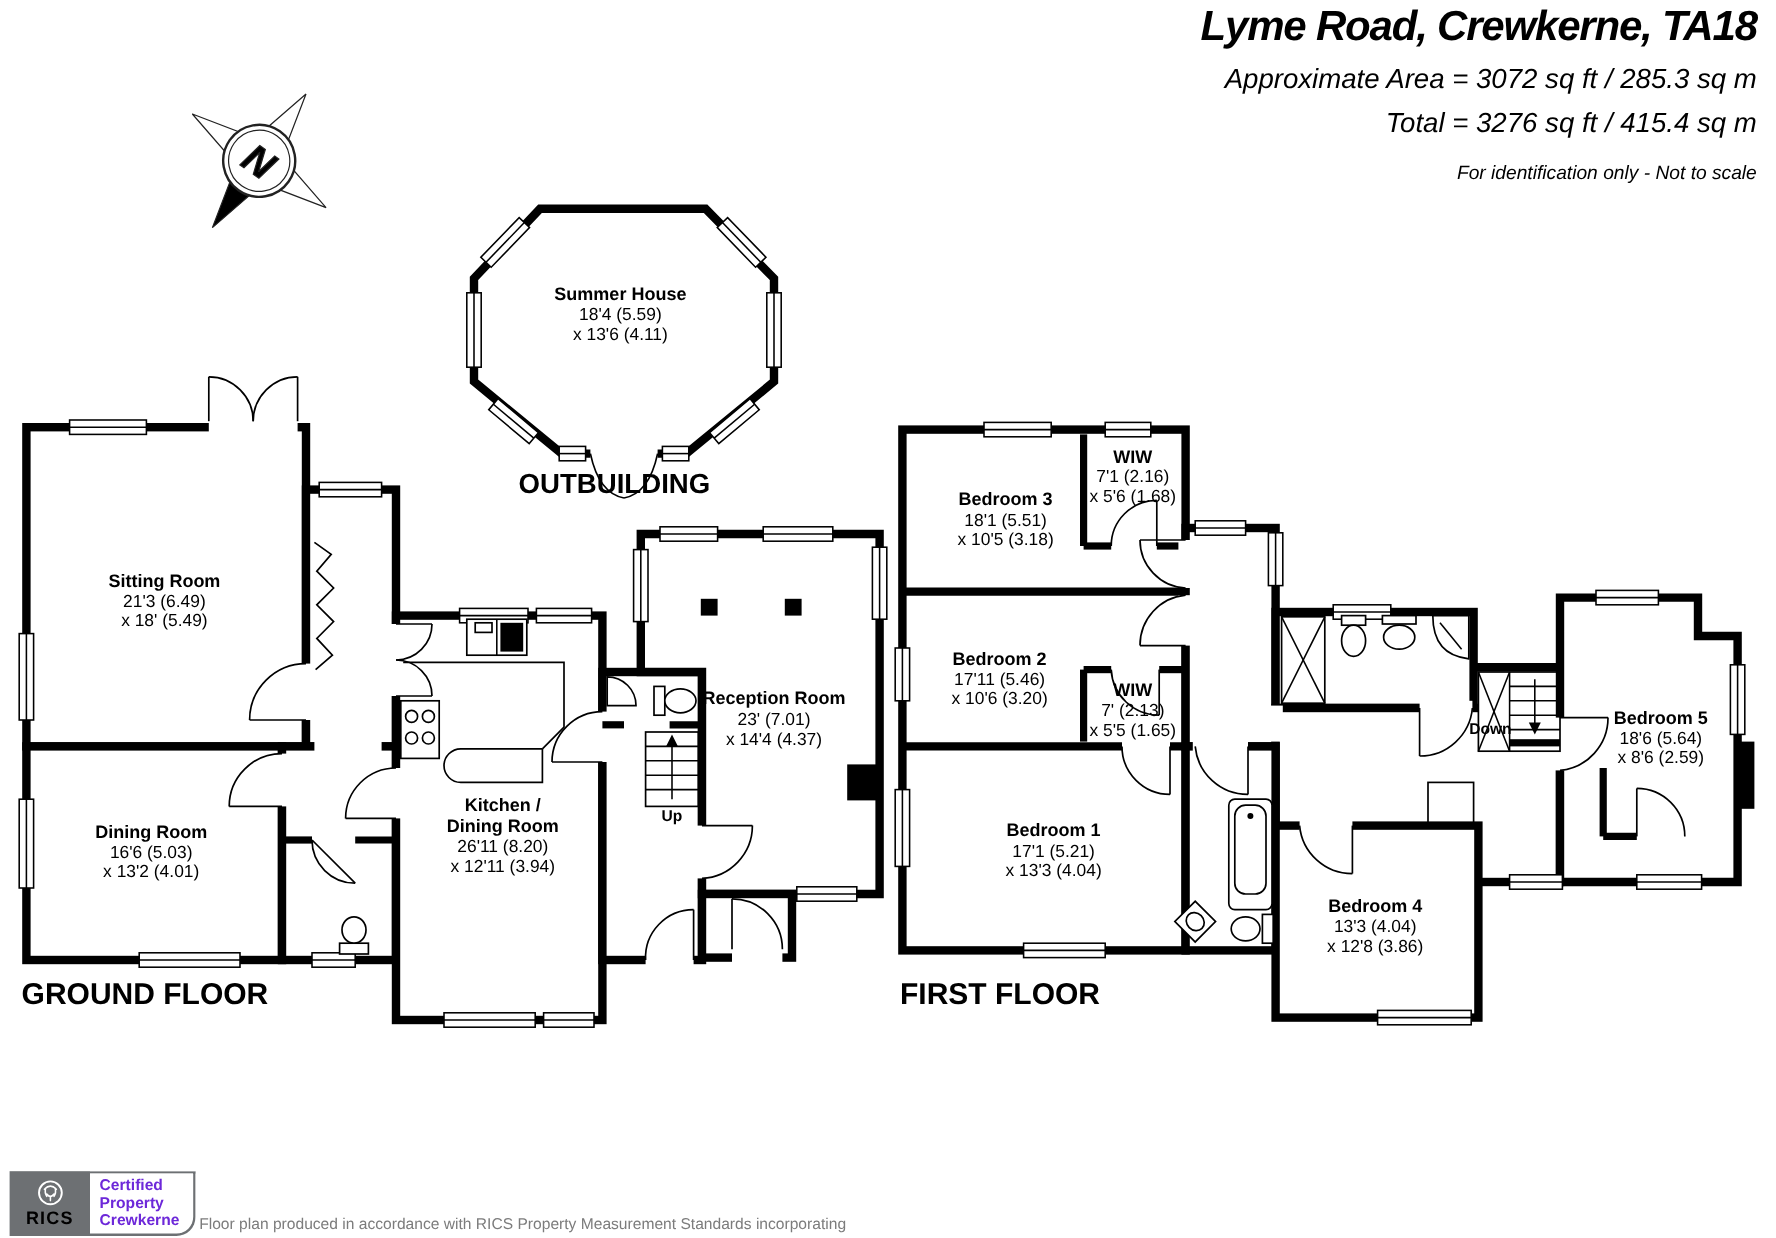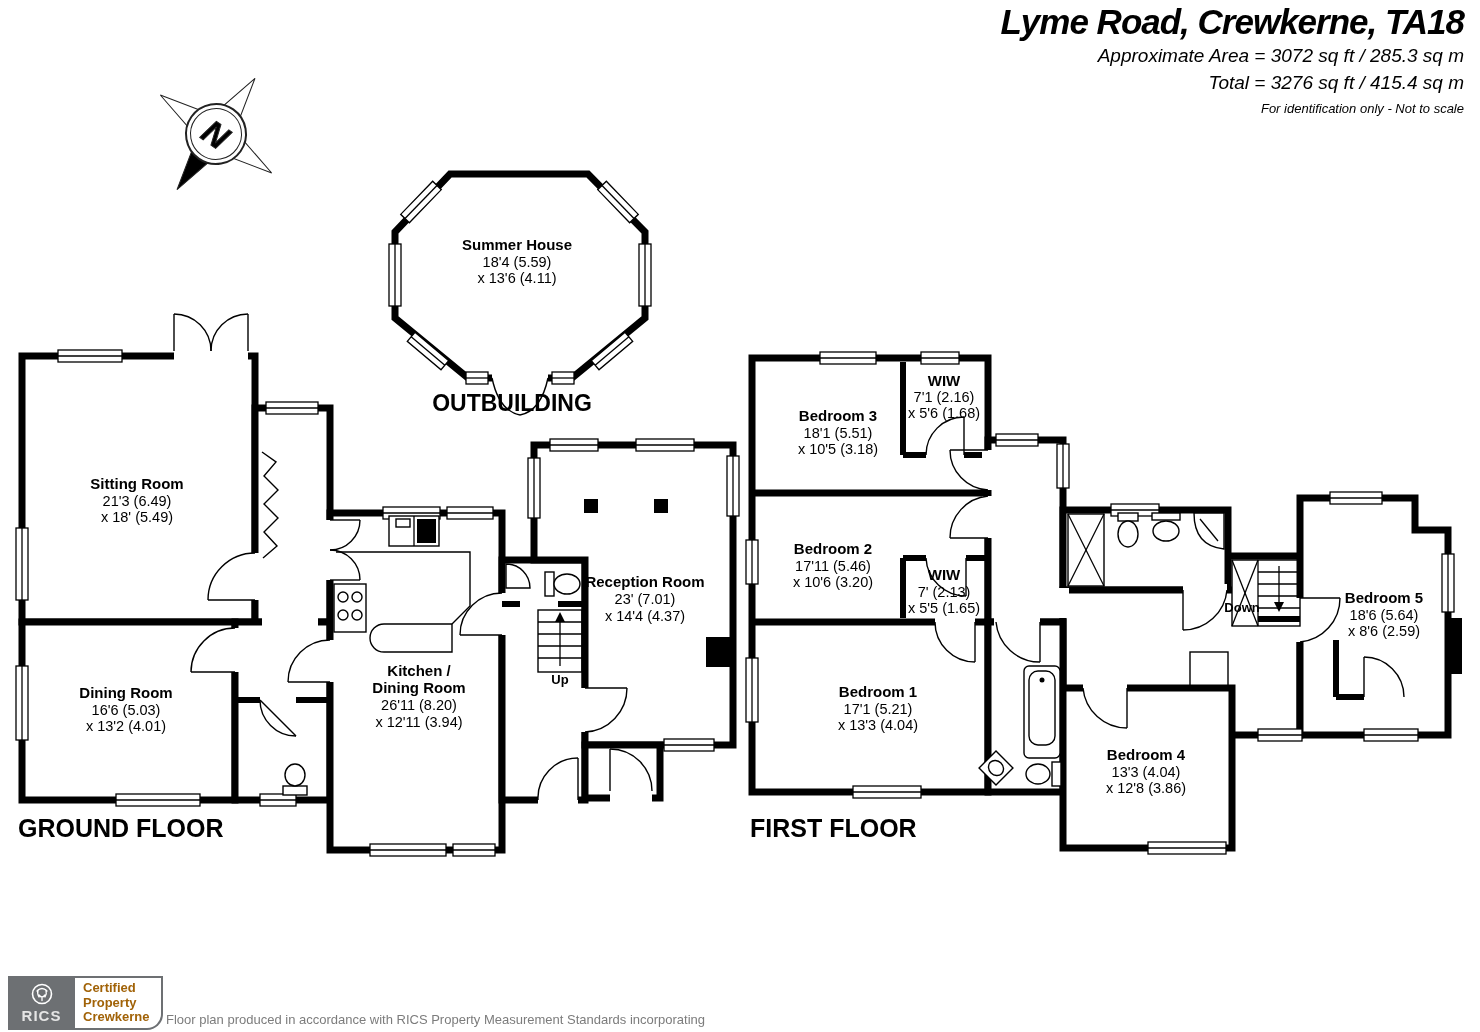--- a/index.html
+++ b/index.html
@@ -17,30 +17,30 @@
   .fixw{fill:#fff;stroke:#000;stroke-width:1.4;}
   .blk{fill:#000;stroke:none;}
   .rname{font:bold 15px "Liberation Sans",sans-serif;text-anchor:middle;fill:#000;}
   .rdim{font:14.5px "Liberation Sans",sans-serif;text-anchor:middle;fill:#000;}
   .flabel{font:bold 25px "Liberation Sans",sans-serif;fill:#000;}
   .oblabel{font:bold 23px "Liberation Sans",sans-serif;text-anchor:middle;fill:#000;}
   .slabel{font:bold 13px "Liberation Sans",sans-serif;text-anchor:middle;fill:#000;}
   
   .header{position:absolute;top:2px;right:16px;text-align:right;font-style:italic;}
   .header .title{font-size:35px;font-weight:bold;letter-spacing:-1px;line-height:40px;}
-  .header .area{font-size:19px;line-height:27px;}
-  .header .disc{font-size:13px;margin-top:5px;}
+  .header .area{font-size:23px;line-height:27px;margin-top:10px;}
+  .header .disc{font-size:16px;margin-top:20px;}
   
   .badge{position:absolute;left:8px;top:976px;display:flex;align-items:stretch;}
   .rics-box{width:67px;height:54px;background:#6d7073;display:flex;flex-direction:column;
             align-items:center;justify-content:center;gap:2px;}
-  .rics-box .rics-word{color:#e5e5e5;font-weight:bold;font-size:15px;letter-spacing:1px;line-height:14px;}
+  .rics-box .rics-word{color:#000000;font-weight:bold;font-size:15px;letter-spacing:1px;line-height:14px;}
   .cert-box{width:78px;height:50px;border:2px solid #6d7073;border-left:none;
             border-radius:0 0 16px 0;display:flex;flex-direction:column;justify-content:center;
-            padding-left:8px;color:#a16207;font-weight:bold;font-size:13px;line-height:14.5px;}
+            padding-left:8px;color:#6d28d9;font-weight:bold;font-size:13px;line-height:14.5px;}
   .ftxt{position:absolute;left:166px;top:979px;font-size:13px;line-height:16.5px;
         color:#7c7c7c;white-space:pre;}
 </style>
 </head>
 <body>
 
 <div class="page">
 
 <svg class="plan-svg" width="1480" height="1032" viewBox="0 0 1480 1032">
 

